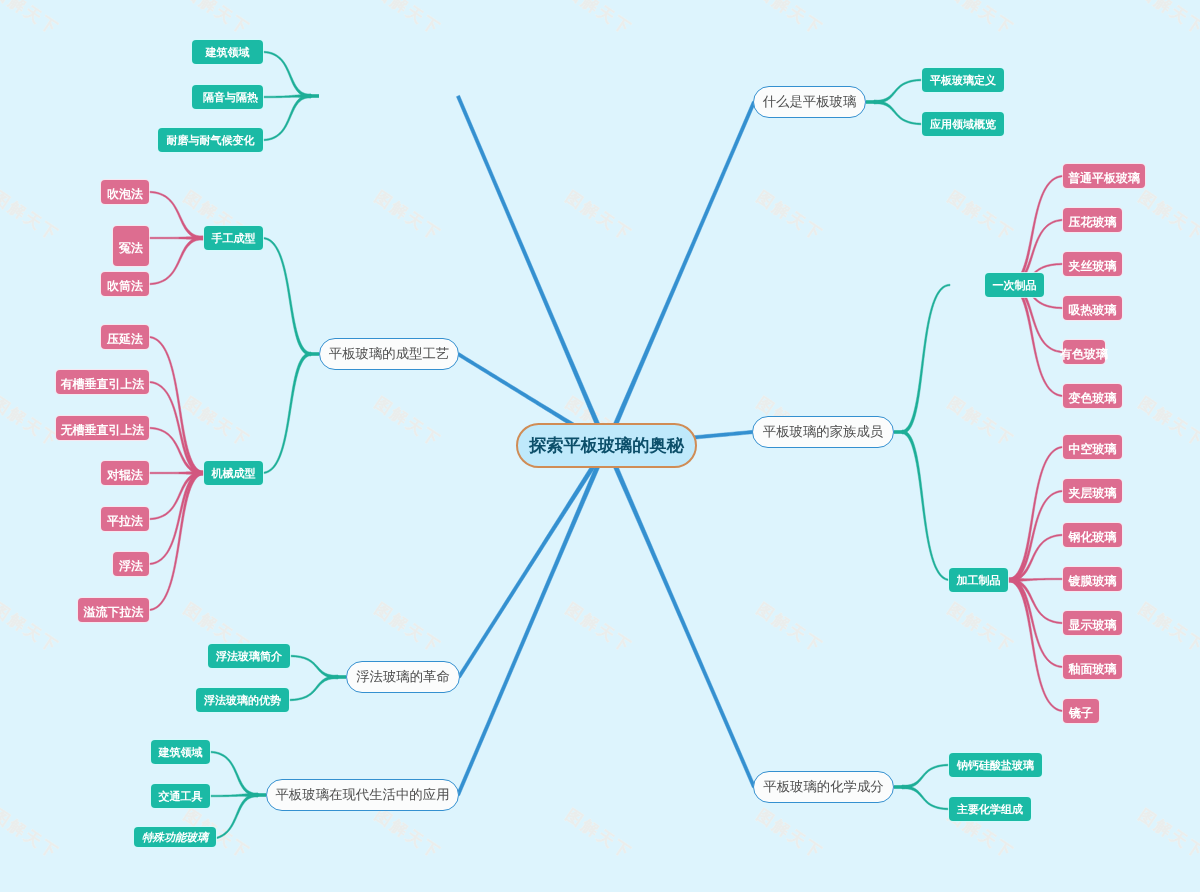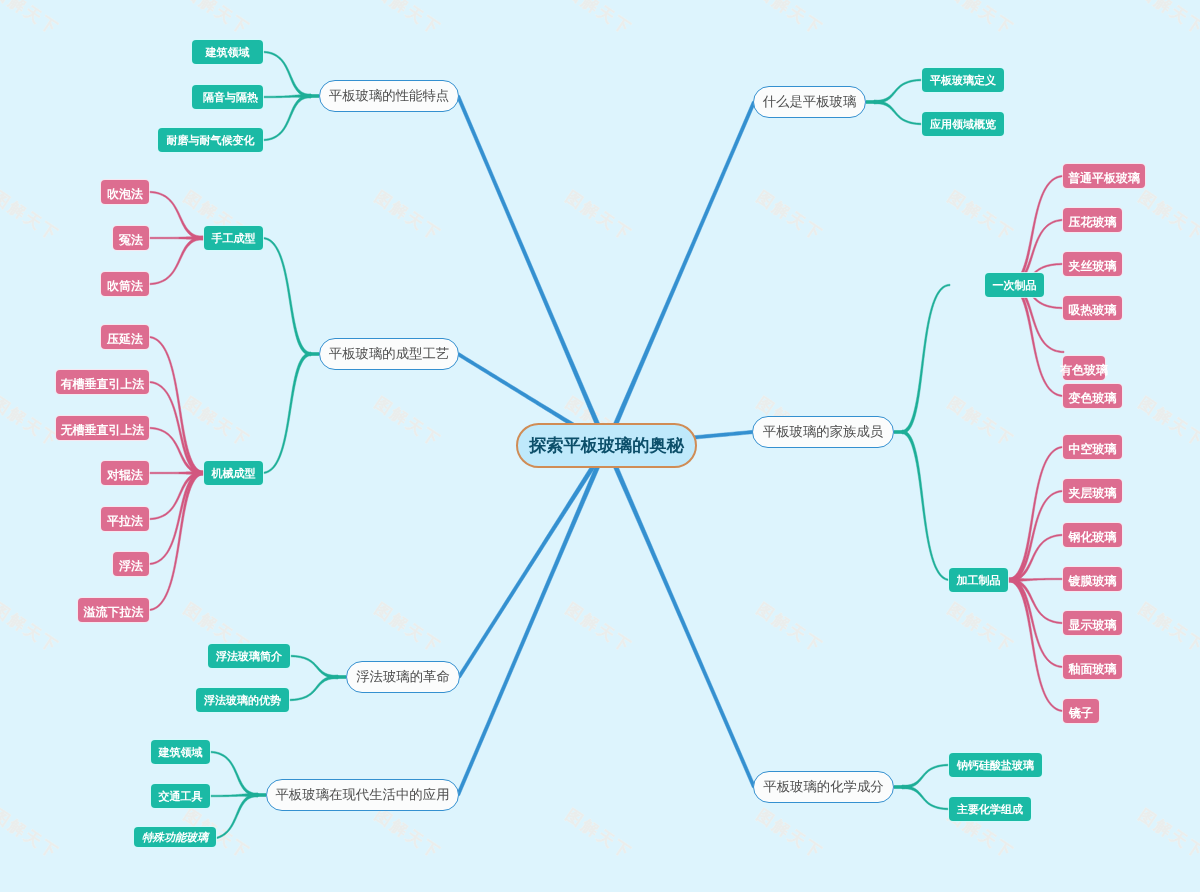--- a/index.html
+++ b/index.html
@@ -118,28 +118,27 @@
       <path d="M1008.50,581.90 L1010.48,581.82 L1012.33,581.73 L1014.07,581.65 L1015.68,581.57 L1017.19,581.50 L1018.60,581.42 L1019.92,581.34 L1021.15,581.27 L1022.30,581.19 L1023.38,581.12 L1024.38,581.05 L1025.33,580.98 L1026.23,580.91 L1027.07,580.85 L1027.88,580.78 L1028.65,580.72 L1029.40,580.66 L1030.13,580.60 L1030.84,580.54 L1031.54,580.48 L1032.25,580.43 L1032.96,580.37 L1033.69,580.32 L1034.43,580.27 L1035.20,580.23 L1036.01,580.18 L1036.86,580.14 L1037.75,580.10 L1038.70,580.06 L1039.71,580.02 L1040.78,579.98 L1041.94,579.95 L1043.17,579.92 L1044.49,579.89 L1045.90,579.87 L1047.42,579.84 L1049.04,579.82 L1050.78,579.80 L1052.64,579.79 L1054.63,579.77 L1056.75,579.76 L1059.02,579.76 L1061.43,579.75 L1064.00,579.75 L1064.00,578.25 L1061.43,578.25 L1059.01,578.26 L1056.75,578.26 L1054.62,578.27 L1052.63,578.28 L1050.77,578.30 L1049.03,578.31 L1047.40,578.33 L1045.88,578.35 L1044.46,578.37 L1043.14,578.39 L1041.90,578.41 L1040.75,578.44 L1039.66,578.46 L1038.65,578.48 L1037.70,578.51 L1036.80,578.53 L1035.95,578.55 L1035.13,578.57 L1034.36,578.59 L1033.61,578.61 L1032.88,578.63 L1032.16,578.64 L1031.46,578.65 L1030.75,578.66 L1030.04,578.67 L1029.31,578.68 L1028.57,578.68 L1027.80,578.68 L1027.00,578.67 L1026.15,578.67 L1025.26,578.65 L1024.32,578.64 L1023.32,578.61 L1022.25,578.59 L1021.10,578.56 L1019.88,578.52 L1018.57,578.48 L1017.17,578.43 L1015.66,578.38 L1014.05,578.32 L1012.32,578.25 L1010.47,578.18 L1008.50,578.10 Z" fill="#d2577f" stroke="#d2577f" stroke-width="0.45" stroke-linejoin="round"></path>
       <path d="M1008.50,581.90 L1010.35,581.88 L1012.08,581.98 L1013.69,582.20 L1015.20,582.53 L1016.60,582.96 L1017.92,583.49 L1019.16,584.12 L1020.32,584.84 L1021.42,585.65 L1022.46,586.54 L1023.45,587.52 L1024.38,588.57 L1025.27,589.69 L1026.12,590.88 L1026.94,592.13 L1027.72,593.42 L1028.48,594.76 L1029.22,596.14 L1029.95,597.54 L1030.68,598.98 L1031.40,600.42 L1032.13,601.89 L1032.88,603.35 L1033.65,604.81 L1034.44,606.27 L1035.27,607.71 L1036.15,609.13 L1037.07,610.52 L1038.04,611.88 L1039.08,613.20 L1040.19,614.48 L1041.38,615.70 L1042.65,616.86 L1044.02,617.95 L1045.48,618.97 L1047.04,619.91 L1048.72,620.76 L1050.51,621.52 L1052.42,622.18 L1054.45,622.73 L1056.63,623.17 L1058.94,623.49 L1061.39,623.68 L1064.00,623.75 L1064.00,622.25 L1061.47,622.19 L1059.10,622.00 L1056.88,621.69 L1054.80,621.27 L1052.86,620.74 L1051.04,620.12 L1049.35,619.40 L1047.78,618.59 L1046.30,617.70 L1044.93,616.74 L1043.65,615.70 L1042.45,614.60 L1041.34,613.44 L1040.29,612.22 L1039.31,610.95 L1038.38,609.63 L1037.51,608.28 L1036.68,606.89 L1035.90,605.47 L1035.14,604.03 L1034.41,602.58 L1033.71,601.11 L1033.01,599.65 L1032.32,598.18 L1031.64,596.72 L1030.94,595.27 L1030.23,593.83 L1029.50,592.43 L1028.74,591.04 L1027.95,589.70 L1027.11,588.39 L1026.21,587.13 L1025.26,585.92 L1024.23,584.76 L1023.12,583.67 L1021.93,582.66 L1020.64,581.72 L1019.25,580.87 L1017.76,580.12 L1016.15,579.48 L1014.42,578.94 L1012.57,578.53 L1010.60,578.25 L1008.50,578.10 Z" fill="#d2577f" stroke="#d2577f" stroke-width="0.45" stroke-linejoin="round"></path>
       <path d="M1008.50,581.90 L1010.23,581.93 L1011.85,582.20 L1013.37,582.68 L1014.82,583.38 L1016.21,584.30 L1017.53,585.44 L1018.80,586.79 L1020.00,588.34 L1021.14,590.08 L1022.22,592.00 L1023.25,594.08 L1024.21,596.31 L1025.13,598.67 L1026.00,601.15 L1026.83,603.74 L1027.63,606.42 L1028.40,609.18 L1029.15,612.00 L1029.88,614.88 L1030.61,617.80 L1031.34,620.74 L1032.07,623.71 L1032.81,626.67 L1033.58,629.63 L1034.37,632.56 L1035.19,635.46 L1036.06,638.31 L1036.97,641.11 L1037.94,643.83 L1038.96,646.47 L1040.06,649.02 L1041.23,651.46 L1042.49,653.79 L1043.84,655.98 L1045.29,658.03 L1046.85,659.92 L1048.52,661.64 L1050.31,663.18 L1052.24,664.52 L1054.30,665.65 L1056.51,666.55 L1058.86,667.21 L1061.35,667.61 L1064.00,667.75 L1064.00,666.25 L1061.51,666.12 L1059.18,665.74 L1056.99,665.13 L1054.95,664.30 L1053.03,663.25 L1051.24,661.99 L1049.55,660.55 L1047.97,658.92 L1046.49,657.11 L1045.11,655.14 L1043.82,653.03 L1042.60,650.77 L1041.47,648.39 L1040.41,645.89 L1039.41,643.29 L1038.48,640.60 L1037.60,637.84 L1036.76,635.01 L1035.97,632.13 L1035.21,629.20 L1034.48,626.26 L1033.77,623.29 L1033.08,620.33 L1032.39,617.37 L1031.71,614.44 L1031.02,611.53 L1030.32,608.68 L1029.60,605.87 L1028.85,603.14 L1028.07,600.49 L1027.25,597.92 L1026.38,595.46 L1025.46,593.11 L1024.47,590.88 L1023.40,588.78 L1022.25,586.83 L1021.00,585.02 L1019.64,583.39 L1018.15,581.93 L1016.52,580.67 L1014.74,579.64 L1012.81,578.85 L1010.73,578.33 L1008.50,578.10 Z" fill="#d2577f" stroke="#d2577f" stroke-width="0.45" stroke-linejoin="round"></path>
       <path d="M1008.50,581.90 L1010.11,581.98 L1011.64,582.38 L1013.12,583.12 L1014.57,584.21 L1015.99,585.65 L1017.35,587.44 L1018.66,589.55 L1019.89,591.97 L1021.06,594.66 L1022.16,597.62 L1023.19,600.81 L1024.17,604.21 L1025.09,607.80 L1025.97,611.57 L1026.81,615.50 L1027.61,619.55 L1028.38,623.72 L1029.13,627.99 L1029.87,632.33 L1030.60,636.74 L1031.32,641.18 L1032.06,645.64 L1032.80,650.10 L1033.56,654.55 L1034.35,658.96 L1035.18,663.32 L1036.04,667.61 L1036.95,671.80 L1037.91,675.89 L1038.93,679.86 L1040.02,683.67 L1041.19,687.33 L1042.44,690.80 L1043.78,694.08 L1045.22,697.14 L1046.76,699.97 L1048.42,702.54 L1050.20,704.85 L1052.12,706.86 L1054.19,708.56 L1056.41,709.92 L1058.78,710.92 L1061.31,711.54 L1064.00,711.75 L1064.00,710.25 L1061.55,710.06 L1059.25,709.50 L1057.10,708.59 L1055.06,707.34 L1053.15,705.76 L1051.35,703.87 L1049.65,701.67 L1048.06,699.20 L1046.57,696.46 L1045.17,693.47 L1043.87,690.26 L1042.65,686.84 L1041.51,683.23 L1040.44,679.45 L1039.44,675.52 L1038.50,671.46 L1037.62,667.28 L1036.78,663.01 L1035.98,658.67 L1035.22,654.26 L1034.49,649.82 L1033.78,645.36 L1033.09,640.90 L1032.40,636.45 L1031.72,632.04 L1031.03,627.68 L1030.33,623.39 L1029.62,619.18 L1028.87,615.09 L1028.10,611.12 L1027.29,607.29 L1026.43,603.62 L1025.51,600.13 L1024.54,596.83 L1023.49,593.74 L1022.37,590.86 L1021.15,588.23 L1019.82,585.85 L1018.37,583.73 L1016.77,581.89 L1014.99,580.36 L1013.02,579.19 L1010.85,578.42 L1008.50,578.10 Z" fill="#d2577f" stroke="#d2577f" stroke-width="0.45" stroke-linejoin="round"></path>
       <path d="M604.30,446.45 L607.66,454.12 L611.03,461.80 L614.40,469.49 L617.78,477.19 L621.15,484.90 L624.52,492.62 L627.90,500.35 L631.28,508.09 L634.66,515.83 L638.04,523.58 L641.42,531.34 L644.80,539.10 L648.18,546.87 L651.57,554.65 L654.95,562.42 L658.33,570.21 L661.71,577.99 L665.10,585.78 L668.48,593.57 L671.86,601.36 L675.24,609.16 L678.62,616.95 L682.00,624.75 L685.38,632.55 L688.75,640.34 L692.13,648.14 L695.50,655.93 L698.87,663.72 L702.24,671.51 L705.61,679.29 L708.97,687.07 L712.34,694.85 L715.70,702.62 L719.05,710.39 L722.41,718.15 L725.76,725.91 L729.11,733.66 L732.45,741.40 L735.79,749.13 L739.13,756.86 L742.46,764.58 L745.79,772.29 L749.12,779.99 L752.44,787.67 L755.56,786.33 L752.24,778.64 L748.91,770.94 L745.58,763.23 L742.25,755.51 L738.91,747.78 L735.57,740.05 L732.23,732.31 L728.88,724.56 L725.54,716.80 L722.18,709.04 L718.83,701.27 L715.48,693.49 L712.12,685.71 L708.76,677.93 L705.40,670.14 L702.04,662.35 L698.68,654.55 L695.32,646.76 L691.96,638.96 L688.60,631.15 L685.24,623.35 L681.88,615.55 L678.52,607.74 L675.17,599.94 L671.81,592.13 L668.46,584.33 L665.10,576.53 L661.76,568.73 L658.41,560.93 L655.06,553.13 L651.72,545.34 L648.39,537.55 L645.05,529.77 L641.72,521.99 L638.40,514.22 L635.08,506.45 L631.76,498.68 L628.45,490.93 L625.14,483.18 L621.84,475.44 L618.55,467.70 L615.26,459.97 L611.98,452.26 L608.70,444.55 Z" fill="#3490d0" stroke="#3490d0" stroke-width="0.45" stroke-linejoin="round"></path>
       <path d="M894,785.2 L902,785.2 L902,788.8 L894,788.8 Z" fill="#1dae97"></path>
       <path d="M902.00,788.80 L903.78,788.69 L905.45,788.52 L907.01,788.29 L908.48,788.00 L909.85,787.65 L911.13,787.25 L912.33,786.80 L913.45,786.30 L914.49,785.76 L915.47,785.18 L916.38,784.56 L917.22,783.91 L918.02,783.24 L918.77,782.54 L919.47,781.83 L920.15,781.10 L920.79,780.36 L921.41,779.61 L922.02,778.85 L922.62,778.09 L923.22,777.34 L923.82,776.58 L924.43,775.83 L925.05,775.09 L925.70,774.35 L926.37,773.64 L927.08,772.93 L927.83,772.24 L928.61,771.58 L929.45,770.93 L930.35,770.32 L931.31,769.72 L932.34,769.16 L933.44,768.63 L934.63,768.14 L935.90,767.68 L937.27,767.27 L938.74,766.90 L940.32,766.58 L942.00,766.31 L943.81,766.09 L945.74,765.93 L947.80,765.83 L950.00,765.80 L950.00,764.20 L947.75,764.23 L945.64,764.33 L943.65,764.50 L941.78,764.72 L940.03,765.00 L938.38,765.33 L936.84,765.72 L935.40,766.15 L934.05,766.63 L932.78,767.15 L931.60,767.71 L930.49,768.31 L929.46,768.94 L928.49,769.59 L927.58,770.28 L926.72,770.98 L925.92,771.70 L925.15,772.43 L924.43,773.17 L923.74,773.92 L923.07,774.67 L922.42,775.42 L921.79,776.16 L921.16,776.90 L920.54,777.62 L919.92,778.33 L919.29,779.01 L918.64,779.68 L917.98,780.32 L917.29,780.93 L916.58,781.51 L915.83,782.05 L915.04,782.57 L914.21,783.04 L913.33,783.47 L912.39,783.87 L911.39,784.22 L910.31,784.52 L909.16,784.77 L907.93,784.98 L906.60,785.12 L905.17,785.21 L903.64,785.24 L902.00,785.20 Z" fill="#1dae97" stroke="#1dae97" stroke-width="0.45" stroke-linejoin="round"></path>
       <path d="M902.00,788.80 L903.64,788.76 L905.17,788.79 L906.60,788.88 L907.93,789.02 L909.16,789.23 L910.31,789.48 L911.39,789.78 L912.39,790.13 L913.33,790.53 L914.21,790.96 L915.04,791.43 L915.83,791.95 L916.58,792.49 L917.29,793.07 L917.98,793.68 L918.64,794.32 L919.29,794.99 L919.92,795.67 L920.54,796.38 L921.16,797.10 L921.79,797.84 L922.42,798.58 L923.07,799.33 L923.74,800.08 L924.43,800.83 L925.15,801.57 L925.92,802.30 L926.72,803.02 L927.58,803.72 L928.49,804.41 L929.46,805.06 L930.49,805.69 L931.60,806.29 L932.78,806.85 L934.05,807.37 L935.40,807.85 L936.84,808.28 L938.38,808.67 L940.03,809.00 L941.78,809.28 L943.65,809.50 L945.64,809.67 L947.75,809.77 L950.00,809.80 L950.00,808.20 L947.80,808.17 L945.74,808.07 L943.81,807.91 L942.00,807.69 L940.32,807.42 L938.74,807.10 L937.27,806.73 L935.90,806.32 L934.63,805.86 L933.44,805.37 L932.34,804.84 L931.31,804.28 L930.35,803.68 L929.45,803.07 L928.61,802.42 L927.83,801.76 L927.08,801.07 L926.37,800.36 L925.70,799.65 L925.05,798.91 L924.43,798.17 L923.82,797.42 L923.22,796.66 L922.62,795.91 L922.02,795.15 L921.41,794.39 L920.79,793.64 L920.15,792.90 L919.47,792.17 L918.77,791.46 L918.02,790.76 L917.22,790.09 L916.38,789.44 L915.47,788.82 L914.49,788.24 L913.45,787.70 L912.33,787.20 L911.13,786.75 L909.85,786.35 L908.48,786.00 L907.01,785.71 L905.45,785.48 L903.78,785.31 L902.00,785.20 Z" fill="#1dae97" stroke="#1dae97" stroke-width="0.45" stroke-linejoin="round"></path>
     </svg>
   <div id="nodes">
-      <div class="node n-l2" style="left: 319px; top: 80px; width: 140px; height: 32px;">平板玻璃的性能特点</div>
       <div class="node n-l3" style="left: 192px; top: 40px; width: 71px; height: 24px;">建筑领域</div>
       <div class="node n-l3" style="left: 192px; top: 85px; width: 71px; height: 24px; padding-left: 6px;">隔音与隔热</div>
       <div class="node n-l3" style="left: 158px; top: 128px; width: 105px; height: 24px;">耐磨与耐气候变化</div>
       <div class="node n-l2" style="left: 319px; top: 338px; width: 140px; height: 32px;">平板玻璃的成型工艺</div>
       <div class="node n-l3" style="left: 204px; top: 226px; width: 59px; height: 24px;">手工成型</div>
       <div class="node n-l4" style="left: 101px; top: 180px; width: 48px; height: 24px;">吹泡法</div>
-      <div class="node n-l4" style="left: 113px; top: 226px; width: 36px; height: 24px;">冤法</div>
+      <div class="node n-l4" style="left: 113px; top: 226px; width: 36px; height: 40px;">冤法</div>
       <div class="node n-l4" style="left: 101px; top: 272px; width: 48px; height: 24px;">吹筒法</div>
       <div class="node n-l3" style="left: 204px; top: 461px; width: 59px; height: 24px;">机械成型</div>
       <div class="node n-l4" style="left: 101px; top: 325px; width: 48px; height: 24px;">压延法</div>
       <div class="node n-l4" style="left: 56px; top: 370px; width: 93px; height: 24px;">有槽垂直引上法</div>
       <div class="node n-l4" style="left: 56px; top: 416px; width: 93px; height: 24px;">无槽垂直引上法</div>
       <div class="node n-l4" style="left: 101px; top: 461px; width: 48px; height: 24px;">对辊法</div>
       <div class="node n-l4" style="left: 101px; top: 507px; width: 48px; height: 24px;">平拉法</div>
       <div class="node n-l4" style="left: 113px; top: 552px; width: 36px; height: 24px;">浮法</div>
       <div class="node n-l4" style="left: 78px; top: 598px; width: 71px; height: 24px;">溢流下拉法</div>
       <div class="node n-l2" style="left: 346px; top: 661px; width: 114px; height: 32px;">浮法玻璃的革命</div>
@@ -151,21 +150,21 @@
       <div class="node n-l3" style="left: 134px; top: 827px; width: 82px; height: 20px; font-style: italic;">特殊功能玻璃</div>
       <div class="node n-l2" style="left: 753px; top: 86px; width: 113px; height: 32px;">什么是平板玻璃</div>
       <div class="node n-l3" style="left: 922px; top: 68px; width: 82px; height: 24px;">平板玻璃定义</div>
       <div class="node n-l3" style="left: 922px; top: 112px; width: 82px; height: 24px;">应用领域概览</div>
       <div class="node n-l2" style="left: 752px; top: 416px; width: 142px; height: 32px;">平板玻璃的家族成员</div>
       <div class="node n-l3" style="left: 949px; top: 273px; width: 59px; height: 24px; margin-left: 36px;">一次制品</div>
       <div class="node n-l4" style="left: 1063px; top: 164px; width: 82px; height: 24px;">普通平板玻璃</div>
       <div class="node n-l4" style="left: 1063px; top: 208px; width: 59px; height: 24px;">压花玻璃</div>
       <div class="node n-l4" style="left: 1063px; top: 252px; width: 59px; height: 24px;">夹丝玻璃</div>
       <div class="node n-l4" style="left: 1063px; top: 296px; width: 59px; height: 24px;">吸热玻璃</div>
-      <div class="node n-l4" style="left: 1063px; top: 356px; width: 42px; height: 24px;">有色玻璃</div>
+      <div class="node n-l4" style="left: 1063px; top: 340px; width: 42px; height: 24px;">有色玻璃</div>
       <div class="node n-l4" style="left: 1063px; top: 384px; width: 59px; height: 24px;">变色玻璃</div>
       <div class="node n-l3" style="left: 949px; top: 568px; width: 59px; height: 24px;">加工制品</div>
       <div class="node n-l4" style="left: 1063px; top: 435px; width: 59px; height: 24px;">中空玻璃</div>
       <div class="node n-l4" style="left: 1063px; top: 479px; width: 59px; height: 24px;">夹层玻璃</div>
       <div class="node n-l4" style="left: 1063px; top: 523px; width: 59px; height: 24px;">钢化玻璃</div>
       <div class="node n-l4" style="left: 1063px; top: 567px; width: 59px; height: 24px;">镀膜玻璃</div>
       <div class="node n-l4" style="left: 1063px; top: 611px; width: 59px; height: 24px;">显示玻璃</div>
       <div class="node n-l4" style="left: 1063px; top: 655px; width: 59px; height: 24px;">釉面玻璃</div>
       <div class="node n-l4" style="left: 1063px; top: 699px; width: 36px; height: 24px;">镜子</div>
       <div class="node n-l2" style="left: 753px; top: 771px; width: 141px; height: 32px;">平板玻璃的化学成分</div>

